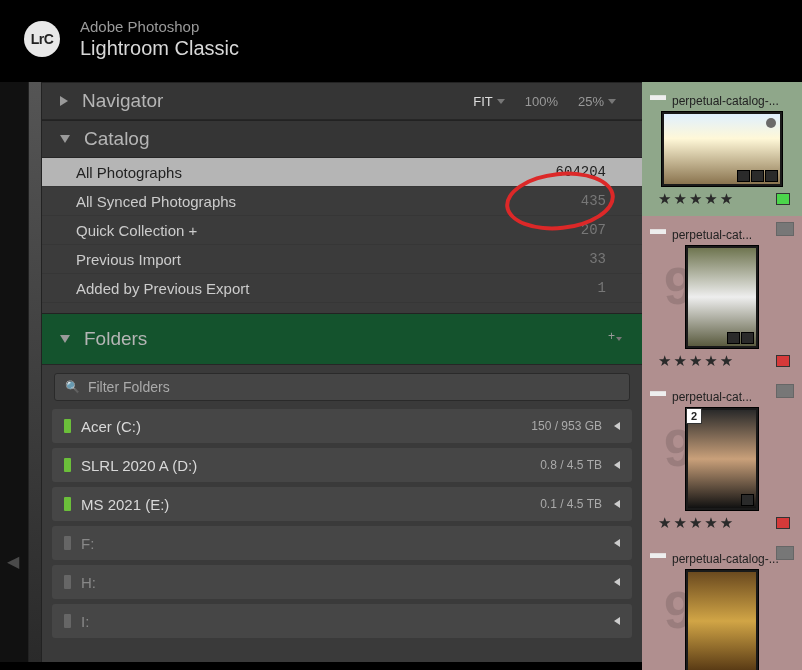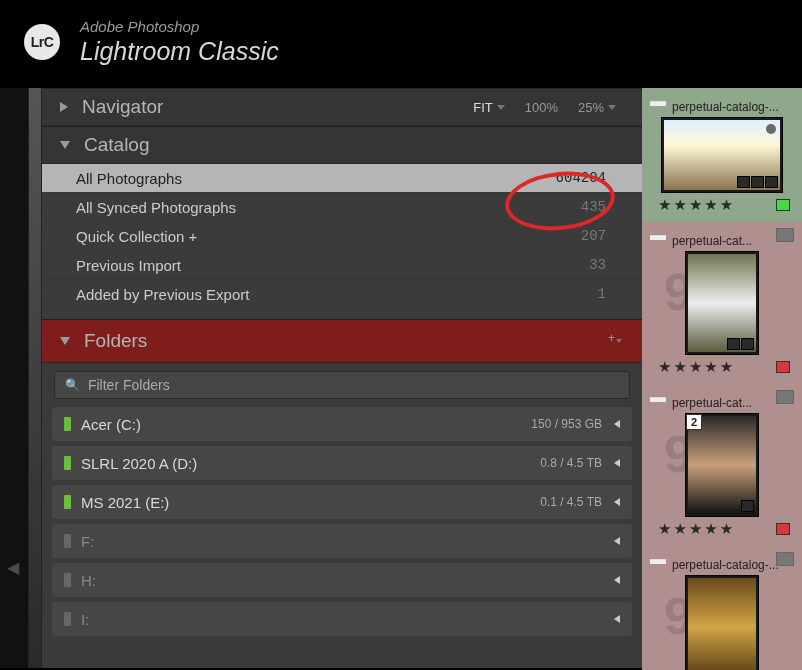--- a/index.html
+++ b/index.html
@@ -23,23 +23,23 @@
     border-radius: 18px;
     display: flex;
     align-items: center;
     justify-content: center;
     color: #222;
     font-weight: 700;
     font-size: 14px;
     margin-right: 20px;
     letter-spacing: -0.5px;
   }
-  .app-titles { display:flex; flex-direction:column; line-height:1.2;font-style:italic; }
+  .app-titles { display:flex; flex-direction:column; line-height:1.2; }
   .app-suite { font-size: 15px; color: #9a9a9a; }
-  .app-name { font-size: 25px; color: #d8d8d8; font-weight: 400; }
+  .app-name { font-size: 20px; color: #d8d8d8; font-weight: 400; }
 
   .main-area {
     display: flex;
     height: 580px;
   }
   .left-strip {
     width: 28px;
     background: #111;
     position: relative;
   }
@@ -101,22 +101,22 @@
   .catalog-row.selected {
     background: #b5b5b5;
     color: #222;
   }
   .catalog-row .label { flex:1; }
   .catalog-row .count { font-size: 14px; color:#777;font-family:Liberation Mono, monospace; }
   .catalog-row.selected .count { color:#222; }
   .spacer { height: 10px; background:#3b3b3b; }
 
   .folders-header {
-    display:flex; align-items:center; height:44px;
-    background:#7f1d1d; padding:0 24px 0 18px;
+    display:flex; align-items:center; height:52px;
+    background:#14532d; padding:0 24px 0 18px;
     border-top:1px solid #222; border-bottom:1px solid #262626;
   }
   .plus-btn {
     width:0;height:0; position:relative; padding:4px;
   }
   .plus-btn::before{
     content:"+"; color:#9a9a9a; font-size:12px; position:absolute; top:-6px; left:-2px;
   }
   .plus-btn::after{
     content:""; width:0;height:0;border-left:3px solid transparent;border-right:3px solid transparent;border-top:4px solid #777; position:absolute; left:6px; top:2px;

